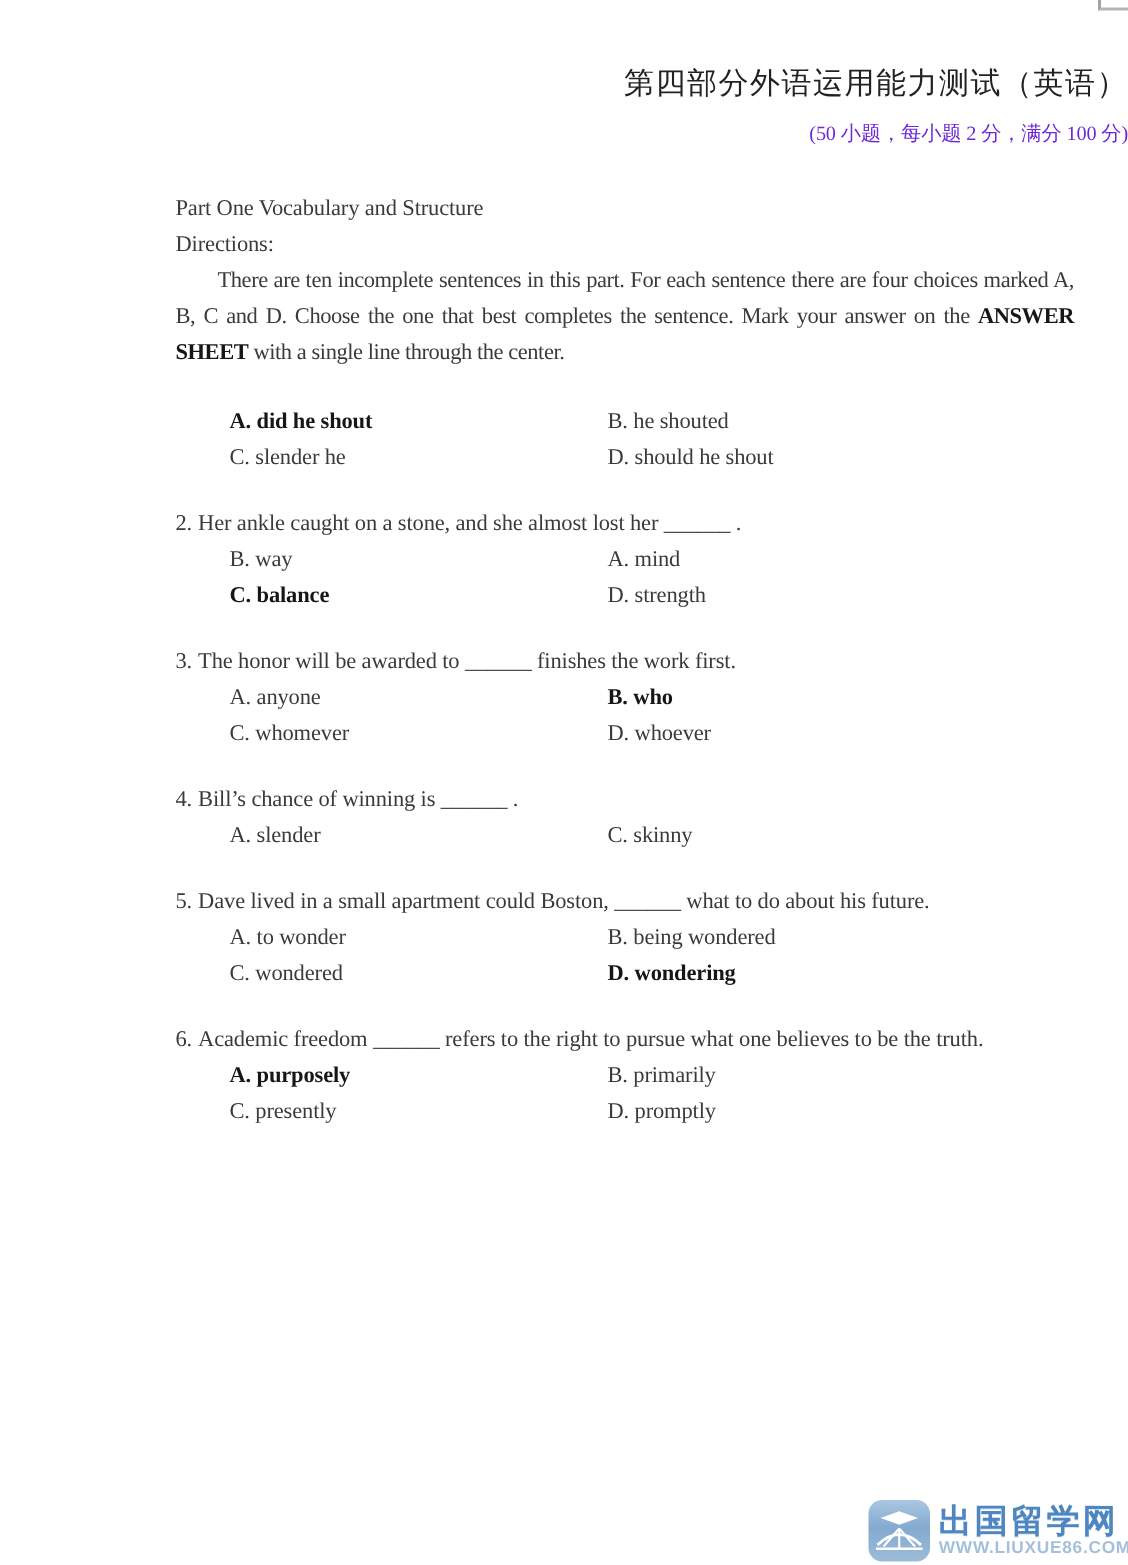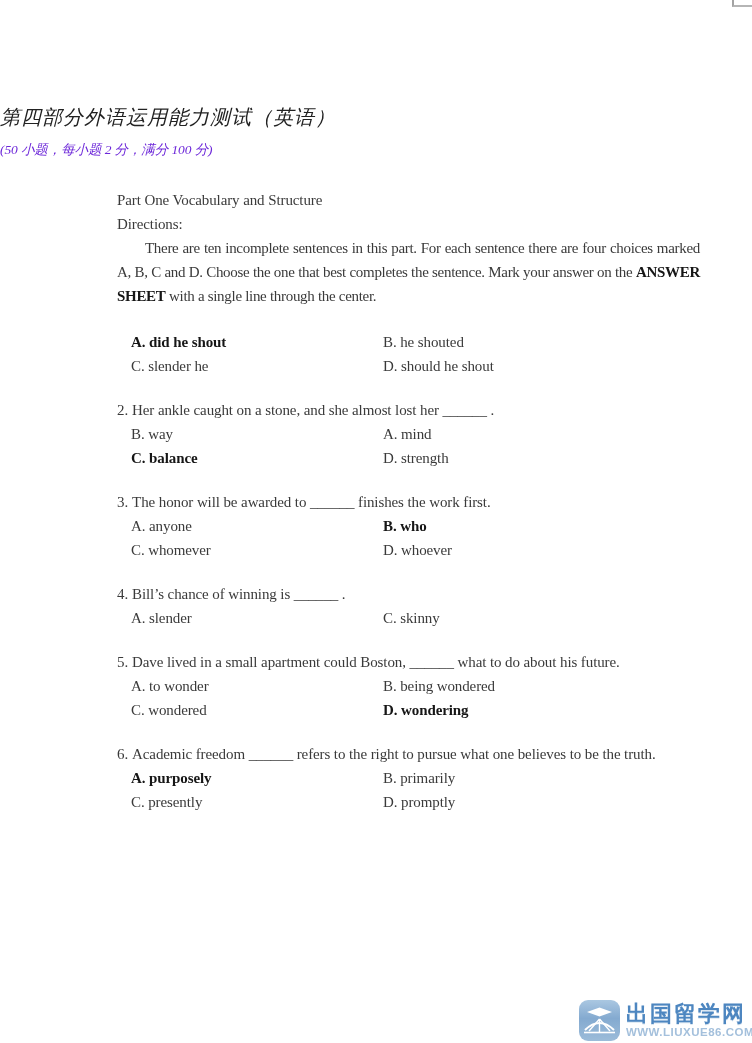--- a/index.html
+++ b/index.html
@@ -25,40 +25,39 @@
   .corner-artifact {
     position: absolute;
     top: 0;
     right: 0;
     width: 18px;
     height: 5px;
     border-left: 2px solid #a3a3a3;
     border-bottom: 2px solid #b5b5b5;
   }
   .doc-header {
-    padding-top: 103px;
-    text-align: left;
-    font-style: italic;
+    padding-top: 42px;
+    text-align: right;
   }
   .doc-title {
     font-size: 20px;
     font-weight: 400;
     color: #222222;
     margin: 0 0 9px 0;
     letter-spacing: 1px;
     line-height: 28px;
   }
   .doc-subtitle {
     font-size: 13.5px;
     color: #6d28d9;
     margin: 0;
     line-height: 19px;
   }
   .doc-body {
-    padding: 29px 52px 0 117px;
+    padding: 29px 36px 0 117px;
     font-size: 15px;
     line-height: 24px;
   }
   .part-heading {
     margin: 0;
     font-size: 15px;
     font-weight: 400;
   }
   .directions-label {
     margin: 0;
@@ -73,21 +72,21 @@
     margin-bottom: 20px;
   }
   .q-stem {
     padding-left: 23px;
     text-indent: -23px;
   }
   .q-num {
     margin-right: 4px;
   }
   .q-opts {
-    margin-left: 14px;
+    margin-left: 36px;
     display: grid;
     grid-template-columns: 252px 1fr;
   }
   .bold, b {
     font-weight: 700;
     color: #161616;
   }
   
   .watermark {
     position: absolute;

